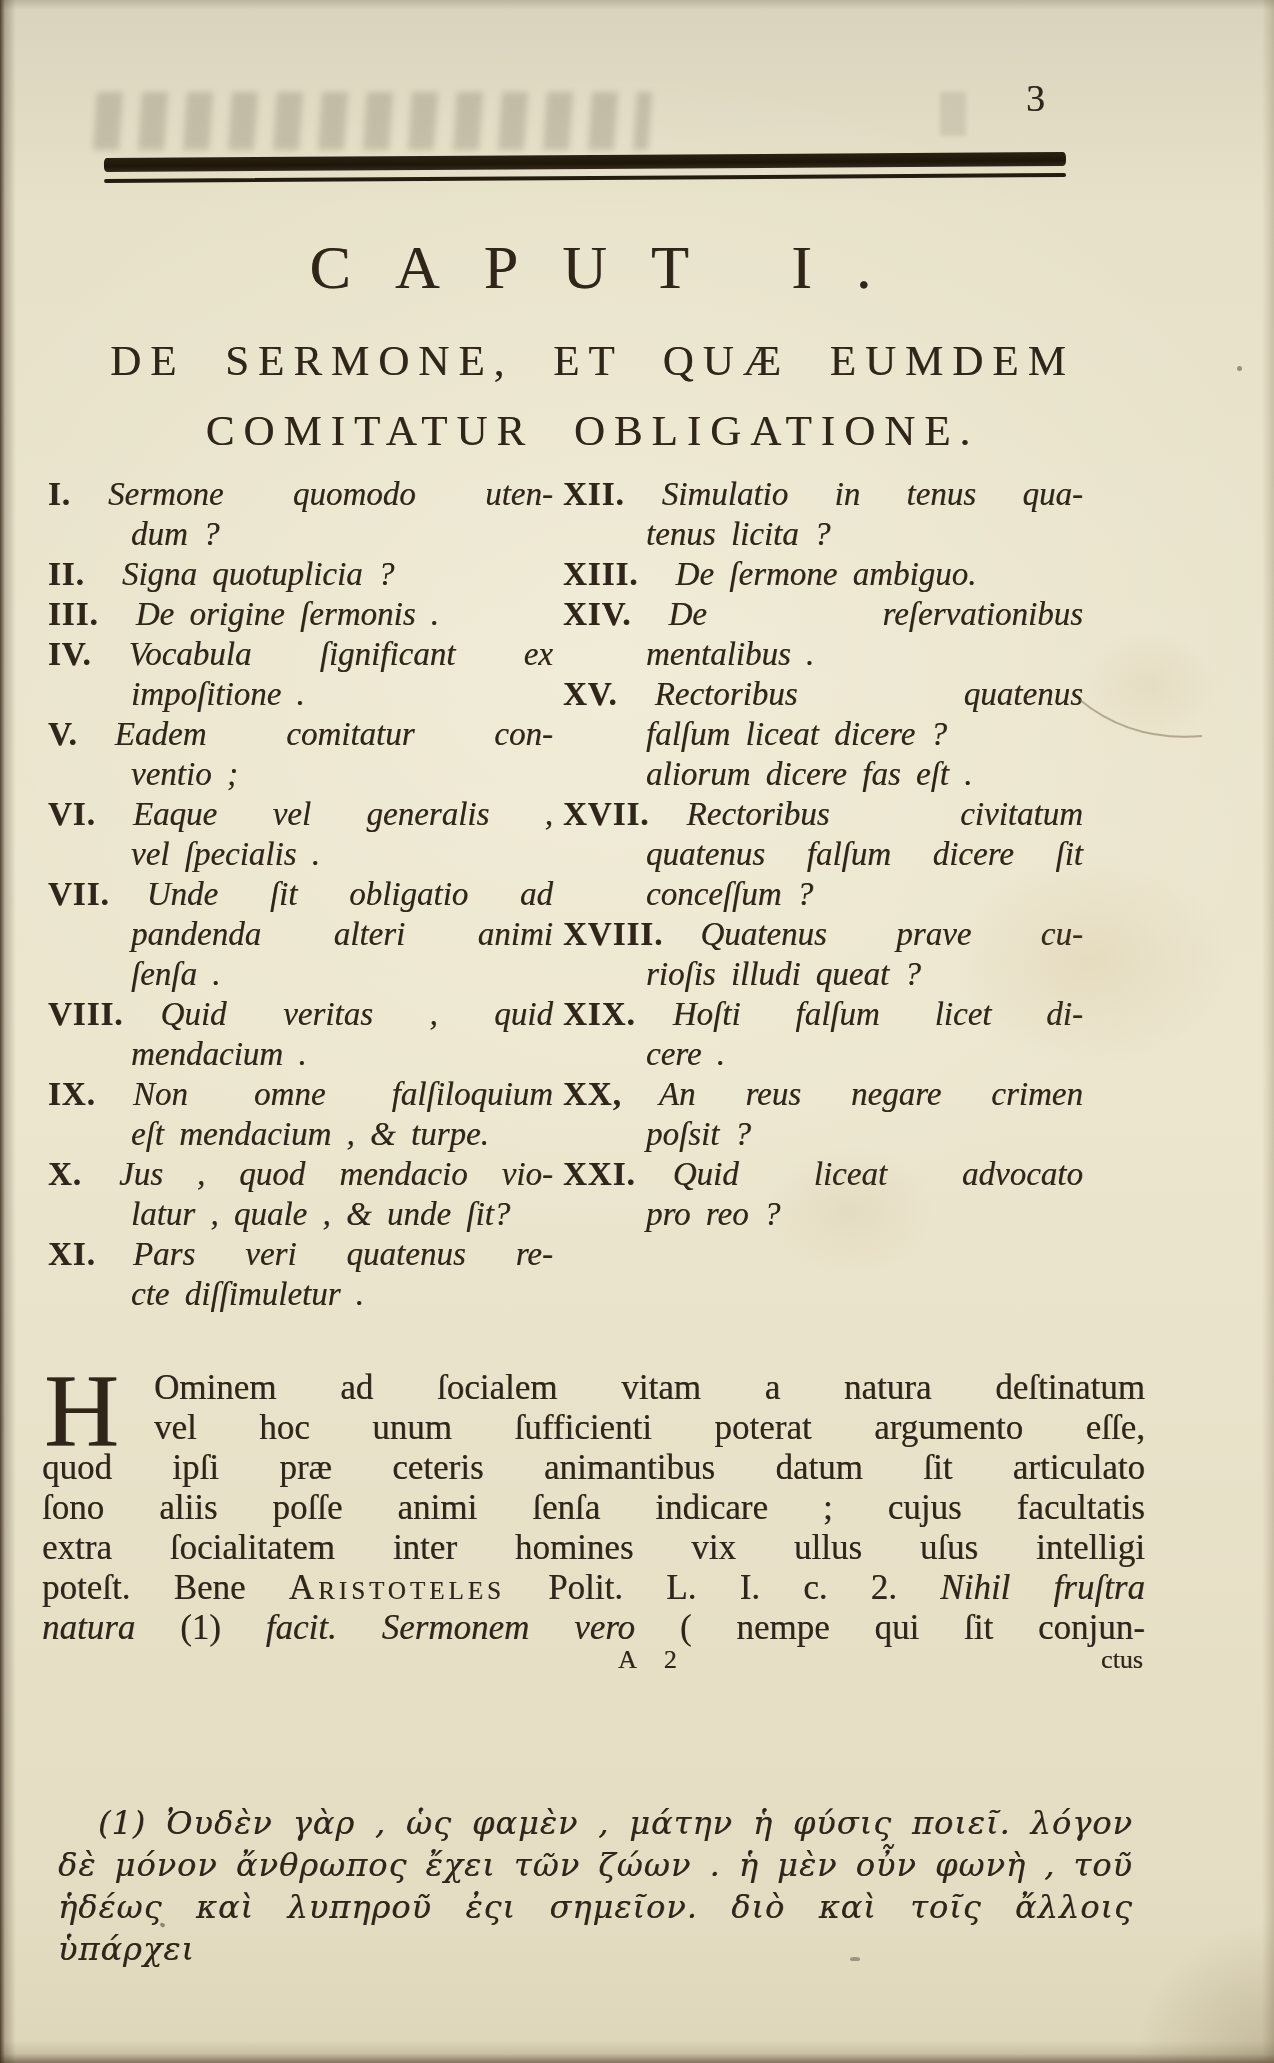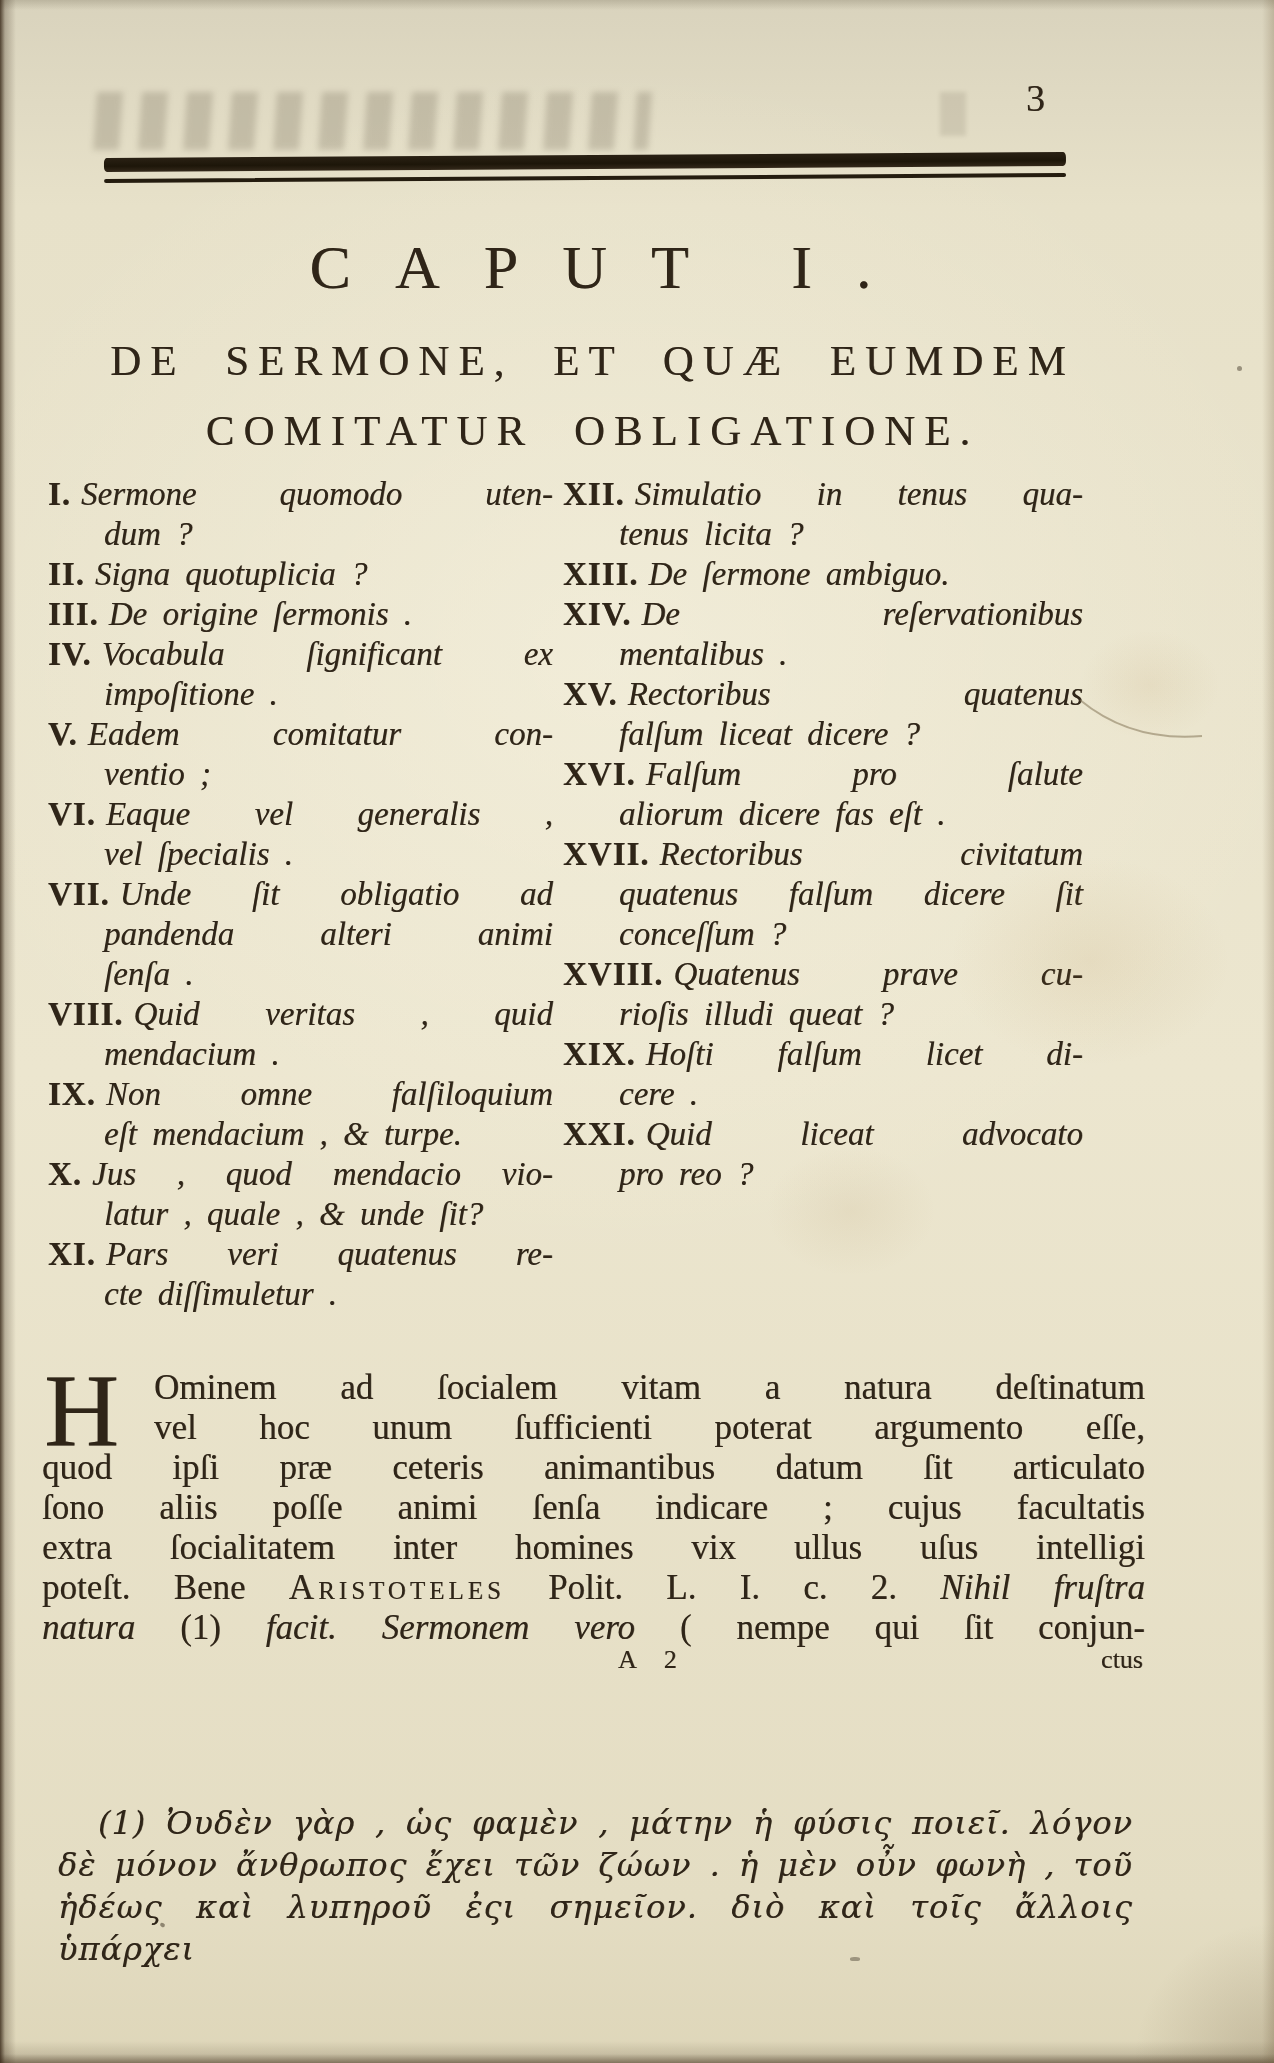--- a/index.html
+++ b/index.html
@@ -33,21 +33,21 @@
   .title1{top:336px;}
   .title2{top:406px;}
   
   .col{position:absolute;top:474px;font-size:33px;line-height:40px;font-style:italic;}
   .col-left{left:48px;width:505px;}
   .col-right{left:563px;width:520px;}
   .eline{min-height:40px;}
   .eline.just{text-align:justify;text-align-last:justify;}
   .eline.cont{padding-left:56px;}
   .num{font-style:normal;font-weight:bold;letter-spacing:1px;padding-right:10px;}
-  .itx{word-spacing:7px;}
+  .itx{word-spacing:7px;margin-left:27px;}
   
   .bodytext{position:absolute;left:42px;top:1368px;width:1103px;font-size:35px;line-height:40px;word-spacing:3px;}
   .bline{text-align:justify;text-align-last:justify;min-height:40px;}
   .bline.dcind{margin-left:112px;}
   .dropcap{position:absolute;left:2px;top:2px;font-size:104px;line-height:82px;}
   .seg-i{font-style:italic;}
   .seg-sc{font-variant:small-caps;letter-spacing:4px;}
   .sigline{position:absolute;left:42px;top:1645px;width:1103px;height:44px;font-size:26px;}
   .sig{position:absolute;left:576px;word-spacing:22px;}
   .catch{position:absolute;right:2px;}
@@ -147,35 +147,38 @@
       </div>
       <div class="entry">
         <div class="eline just"><span class="num">XIV.</span><span class="itx">De reſervationibus</span></div>
         <div class="eline cont"><span class="itx">mentalibus .</span></div>
       </div>
       <div class="entry">
         <div class="eline just"><span class="num">XV.</span><span class="itx">Rectoribus quatenus</span></div>
         <div class="eline cont"><span class="itx">falſum liceat dicere ?</span></div>
       </div>
       <div class="entry">
-        <div class="eline just"><span class="num">XVI.</span><span class="itx">Falſum pro ſalute</span></div>
         <div class="eline cont"><span class="itx">aliorum dicere fas eſt .</span></div>
       </div>
       <div class="entry">
         <div class="eline just"><span class="num">XVII.</span><span class="itx">Rectoribus civitatum</span></div>
         <div class="eline cont just"><span class="itx">quatenus falſum dicere ſit</span></div>
         <div class="eline cont"><span class="itx">conceſſum ?</span></div>
       </div>
       <div class="entry">
         <div class="eline just"><span class="num">XVIII.</span><span class="itx">Quatenus prave cu-</span></div>
         <div class="eline cont"><span class="itx">rioſis illudi queat ?</span></div>
       </div>
       <div class="entry">
         <div class="eline just"><span class="num">XIX.</span><span class="itx">Hoſti falſum licet di-</span></div>
         <div class="eline cont"><span class="itx">cere .</span></div>
+      </div>
+      <div class="entry">
+        <div class="eline just"><span class="num">XX,</span><span class="itx">An reus negare crimen</span></div>
+        <div class="eline cont"><span class="itx">poſsit ?</span></div>
       </div>
       <div class="entry">
         <div class="eline just"><span class="num">XXI.</span><span class="itx">Quid liceat advocato</span></div>
         <div class="eline cont"><span class="itx">pro reo ?</span></div>
       </div>
     </div>
 
   <div class="bodytext" id="bodytext">
     <span class="dropcap">H</span>
   <div class="bline dcind"><span class="seg-r">Ominem ad ſocialem vitam a natura deſtinatum</span></div>

